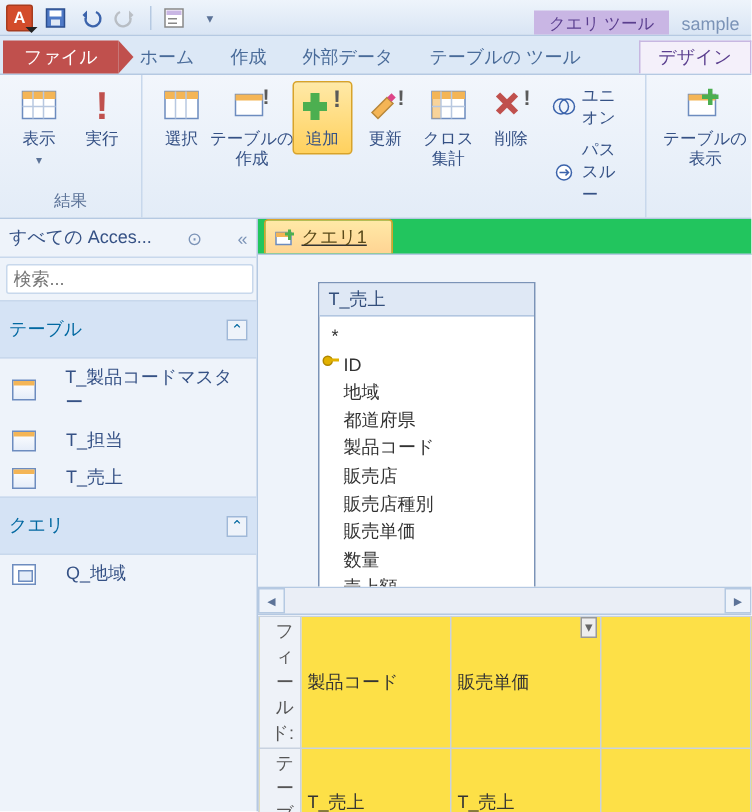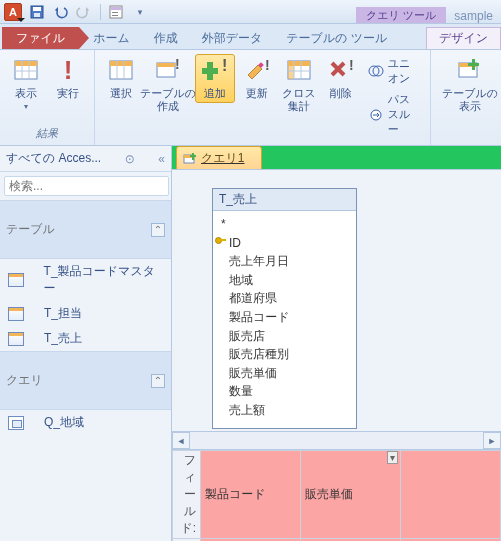--- a/index.html
+++ b/index.html
@@ -18,37 +18,37 @@
   .tabrow { height: 26px; background:#dce8f6; display:flex; align-items:flex-end; border-bottom:1px solid #b5c9e2;}
   .file-tab{background:#c0504d;color:#ffffff;padding:4px 14px 4px 14px;height:22px;display:flex;align-items:center;margin-left:2px;margin-right:2px;position:relative;}
   .file-tab:after{content:"";position:absolute;right:-10px;top:0;width:0;height:0;border-top:11px solid transparent;border-bottom:11px solid transparent;border-left:10px solid #c0504d;}
   .tab{padding:4px 12px;color:#496b99;height:22px;display:flex;align-items:center;}
   .tab.active{background:#f4f0fa;border:1px solid #c7b7e1;border-bottom:none;color:#5a3e8e;}
   .tab-wrap{display:flex;flex:1;}
   .ctx-tab{margin-left:auto;}
   
   .ribbon{height:96px;background:linear-gradient(#f2f6fc,#e3ecf7);border-bottom:1px solid #b5c9e2;display:flex;}
   .rgroup{border-right:1px solid #c8d8ec;padding:4px 6px 2px 6px;display:flex;flex-direction:column;align-items:center;}
-  .rgroup-label{font-size:11px;color:#5c7398;margin-top:auto;padding:2px 0;font-style:italic;}
+  .rgroup-label{font-size:11px;color:#5c7398;margin-top:auto;padding:2px 0;}
   .big-btn{display:flex;flex-direction:column;align-items:center;gap:2px;padding:2px 4px;border:1px solid transparent;border-radius:3px;min-width:40px;}
   .big-btn.active{background:linear-gradient(#ffe9a7,#ffd15e);border-color:#d8a32a;}
   .big-btn .lbl{font-size:11px;color:#355185;text-align:center;line-height:1.15;}
   .row-btns{display:flex;gap:2px;}
   .ic{width:28px;height:28px;display:flex;align-items:center;justify-content:center;}
   .small-list{display:flex;flex-direction:column;gap:2px;font-size:11px;color:#355185;}
   .small-item{display:flex;align-items:center;gap:4px;padding:1px 4px;border:1px solid transparent;border-radius:2px;}
   .sic{width:16px;height:16px;display:flex;align-items:center;justify-content:center;}
   
   .main{display:flex;height:calc(541px - 24px - 26px - 96px);}
   .nav{width:172px;background:#eef3fa;border-right:1px solid #b5c9e2;display:flex;flex-direction:column;}
   .nav-header{padding:4px 6px;display:flex;align-items:center;gap:4px;color:#355185;border-bottom:1px solid #c8d8ec;}
   .nav-header .dd{margin-left:auto;color:#7b93b7;}
   .nav-search{margin:4px;display:flex;align-items:center;}
   .nav-search input{flex:1;font-size:12px;padding:2px 4px;border:1px solid #c8d8ec;border-radius:2px;background:#fff;}
-  .nav-cat{background:#d5e3f5;padding:20px 6px;color:#737373;display:flex;align-items:center;border-top:1px solid #c8d8ec;border-bottom:1px solid #c8d8ec;}
+  .nav-cat{background:#d5e3f5;padding:10px 6px;color:#0369a1;display:flex;align-items:center;border-top:1px solid #c8d8ec;border-bottom:1px solid #c8d8ec;}
   .nav-cat .chev{margin-left:auto;font-size:10px;border:1px solid #9fb8d8;width:14px;height:14px;display:flex;align-items:center;justify-content:center;background:#eef3fa;}
   .nav-item{display:flex;align-items:center;gap:20px;padding:4px 8px;color:#355185;}
   .tbl-ic{width:16px;height:14px;background:linear-gradient(#fff,#e5edf9);border:1px solid #6d8cbf;position:relative;}
   .tbl-ic:before{content:"";position:absolute;left:0;right:0;top:0;height:3px;background:#f4b556;}
   .qry-ic{width:16px;height:14px;border:1px solid #6d8cbf;background:#fff;position:relative;}
   .qry-ic:after{content:"";position:absolute;left:3px;top:3px;width:8px;height:6px;border:1px solid #6d8cbf;background:#e5edf9;}
   
   .canvas{flex:1;display:flex;flex-direction:column;background:#e9eef6;min-width:0;}
   .doc-tabs{height:24px;background:#22c55e;display:flex;align-items:flex-end;padding-left:4px;border-bottom:1px solid #b5c9e2;text-decoration:underline;}
   .doc-tab{background:linear-gradient(#ffe9a7,#ffd493);border:1px solid #d8a32a;border-bottom:none;border-radius:3px 3px 0 0;padding:3px 16px 2px 6px;display:flex;align-items:center;gap:4px;font-size:12px;color:#5a4a1a;}
@@ -57,21 +57,21 @@
   .field-list .hdr{background:#dfe8f5;border-bottom:1px solid #b2c6e0;padding:2px 6px;color:#334e7b;font-size:12px;}
   .field-list .body{padding:4px 8px 8px 16px;font-size:12px;color:#333;line-height:1.55;max-height:220px;overflow:hidden;}
   .field-list .star{margin-left:-8px;}
   .field-list .key{position:relative;}
   .field-list .key:before{content:"";position:absolute;left:-14px;top:3px;width:5px;height:5px;border-radius:50%;background:#e2b100;border:1px solid #b08700;}
   .field-list .key:after{content:"";position:absolute;left:-9px;top:5px;width:6px;height:2px;background:#e2b100;}
   .hscroll{height:18px;background:#e3e8f0;border-top:1px solid #b5c9e2;display:flex;}
   .hscroll .btn{width:18px;display:flex;align-items:center;justify-content:center;border:1px solid #b5c9e2;background:#eef3fa;font-size:9px;color:#5c7398;}
   .hscroll .track{flex:1;background:#eaeef6;}
   
-  .grid{height:92px;background:#fca5a5;border-top:1px solid #b5c9e2;overflow:auto;}
+  .grid{height:132px;background:#fde047;border-top:1px solid #b5c9e2;overflow:auto;}
   table.design{border-collapse:collapse;width:100%;font-size:12px;}
   table.design td,table.design th{border:1px solid #c8d2e0;padding:1px 4px;height:16px;}
   table.design th{width:94px;background:#eef2f8;text-align:right;color:#555;font-weight:normal;padding-right:4px;}
   table.design td{min-width:100px;}
   .ddcell{position:relative;}
   .ddcell:after{content:"▾";position:absolute;right:2px;top:0;font-size:10px;color:#666;border:1px solid #999;padding:0 2px;background:#eee;}
   
   svg{display:block;}
 </style>
 </head>
@@ -323,21 +323,20 @@
         <span>クエリ1</span>
       </div>
     </div>
 
     <div class="surface">
       <div class="field-list">
         <div class="hdr">T_売上</div>
         <div class="body">
           <div class="star">*</div>
           <div class="key">ID</div>
-          <div>売上年月日</div>
           <div>地域</div>
           <div>都道府県</div>
           <div>製品コード</div>
           <div>販売店</div>
           <div>販売店種別</div>
           <div>販売単価</div>
           <div>数量</div>
           <div>売上額</div>
         </div>
       </div>

